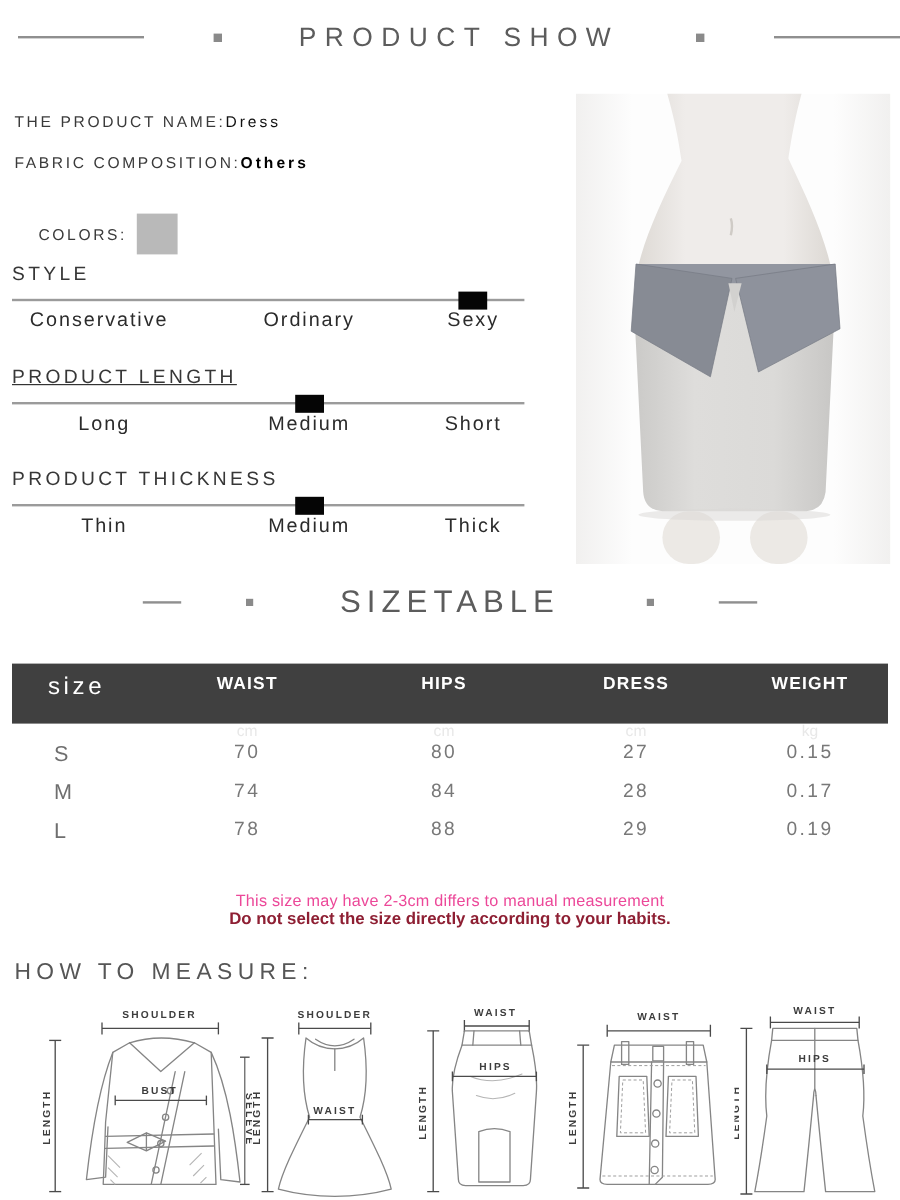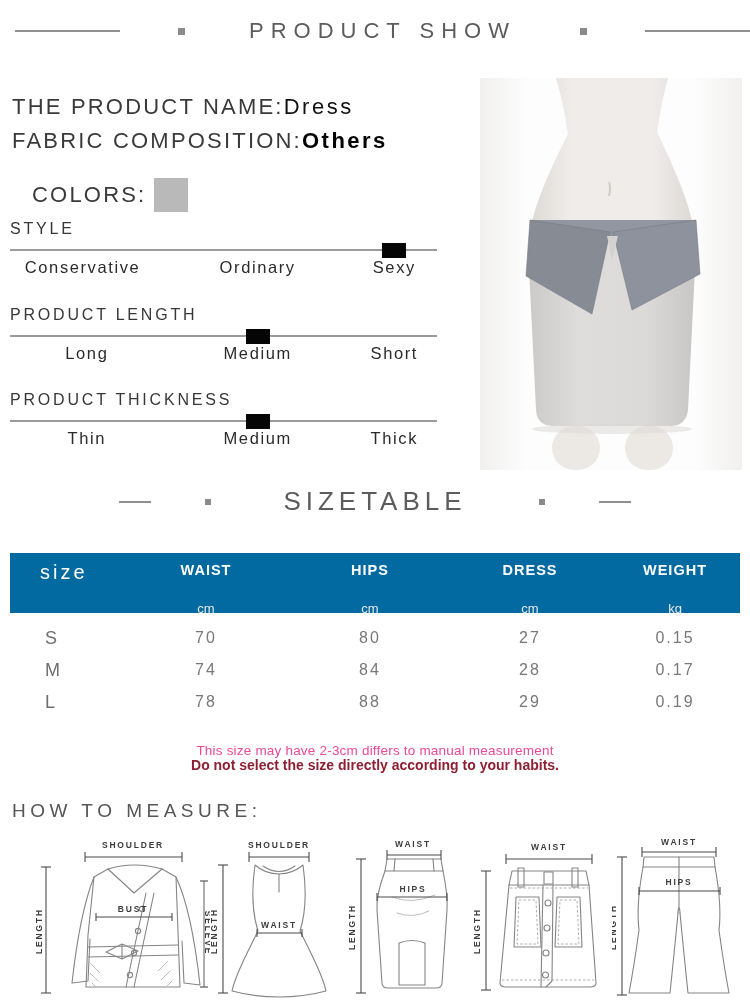--- a/index.html
+++ b/index.html
@@ -18,45 +18,45 @@
   .hdr-main .deco-line.l { width:218px; margin-left:15px; margin-right:14px; }
   .hdr-main .deco-line.r { width:218px; margin-left:14px; }
   .hdr-main .deco-title { font-size:22px; letter-spacing:7px; margin:0 20px; font-weight:500; }
 
   .hdr-size { top:486px; justify-content:center; }
   .hdr-size .deco-line { width:32px; }
   .hdr-size .deco-sq { width:6px; height:6px; margin:0 10px; }
   .hdr-size .deco-title { font-size:26px; letter-spacing:5px; margin:0 18px; font-weight:500; }
 
   
-  .info-row { position:absolute; left:12px; font-size:22px; letter-spacing:2.2px; color:#3a3a3a; }
+  .info-row { position:absolute; left:12px; font-size:13px; letter-spacing:2.2px; color:#3a3a3a; }
   .info-row b { color:#000; font-weight:700; letter-spacing:2.5px; }
   .row-name   { top:94px; }
   .row-fabric { top:128px; }
   .row-colors { top:178px; display:flex; align-items:center;margin-left:20px; }
   .swatch { width:34px; height:34px; background:#b9b9b9; margin-left:8px; display:inline-block; }
   .row-name .val { color:#111; font-weight:500; letter-spacing:2.5px; }
 
   
   .scale { position:absolute; left:10px; width:427px; }
   .scale-title { font-size:16px; letter-spacing:2.8px; color:#373737; }
   .scale-line { position:relative; border-top:2px solid #9b9b9b; margin-top:11px; }
   .marker { position:absolute; width:24px; height:15px; background:#050505; top:-8px; transform:translateX(-50%); }
   .scale-labels { position:relative; height:24px; margin-top:7px; }
   .scale-labels span { position:absolute; transform:translateX(-50%); font-size:16.5px;
                        letter-spacing:1.6px; color:#2b2b2b; white-space:nowrap; }
-  .s1 { top:220px; } .s2 { top:306px; } .s3 { top:391px; }
+  .s1 { top:220px; } .s2 { top:306px;text-decoration:underline; } .s3 { top:391px; }
 
   
   .photo { position:absolute; left:480px; top:78px; width:262px; height:392px; }
 
   
   .size-table { position:absolute; left:10px; top:553px; width:730px; }
   .t-head { display:grid; grid-template-columns:112px 168px 160px 160px 130px;
-            background:#0369a1; height:60px; color:#fff; }
+            background:#404040; height:50px; color:#fff; }
   .th-size { font-size:20px; letter-spacing:3px; padding:8px 0 0 30px; }
   .th { text-align:center; }
   .th-label { font-size:14.5px; font-weight:700; letter-spacing:1px; margin-top:9px; }
   .th-unit { font-size:13px; margin-top:23px; color:#e8e8e8; }
   .t-body { padding-top:9px; }
   .tr { display:grid; grid-template-columns:112px 168px 160px 160px 130px; height:32px; align-items:center; }
   .td-size { font-size:18px; color:#6f6f6f; padding-left:35px; }
   .td { text-align:center; font-size:16px; color:#787878; letter-spacing:2px; }
 
   

